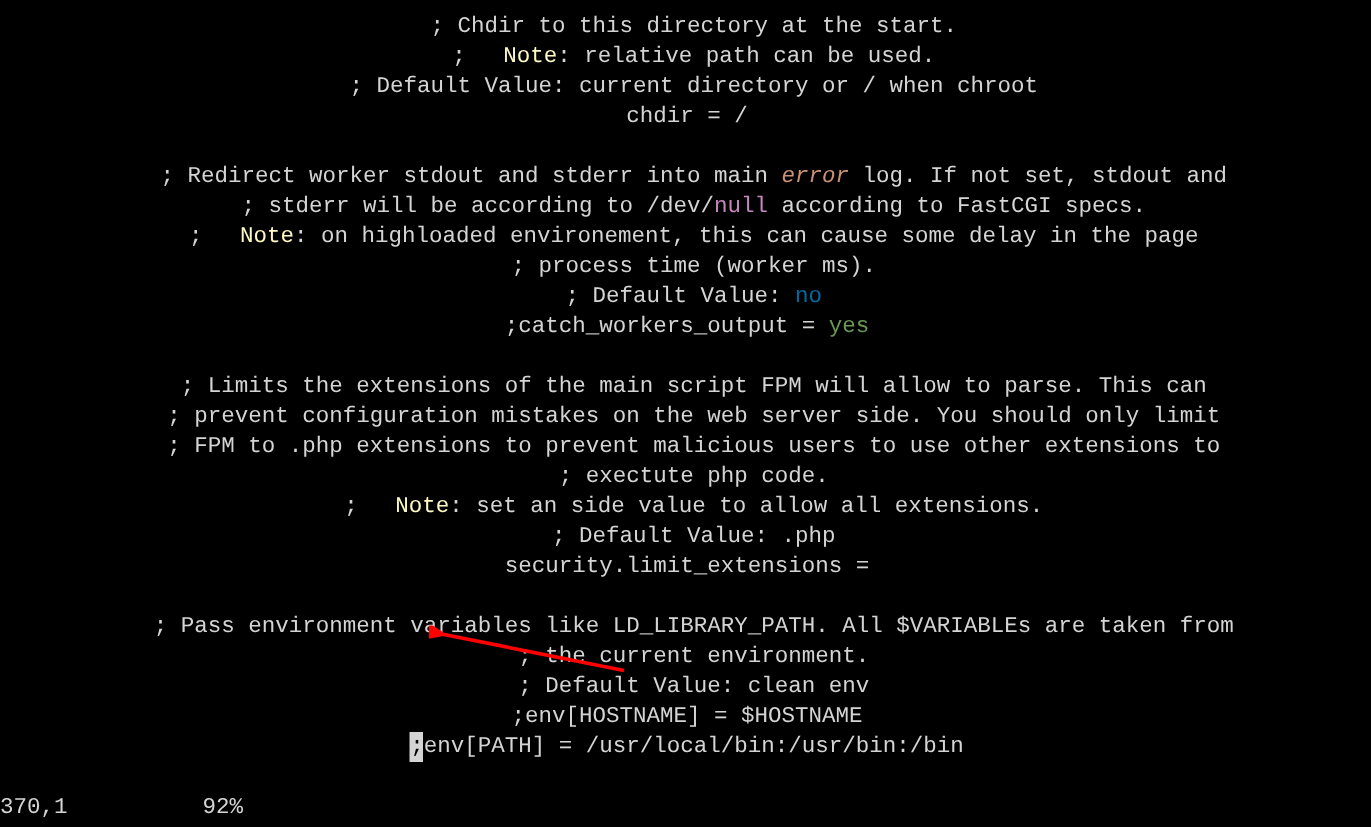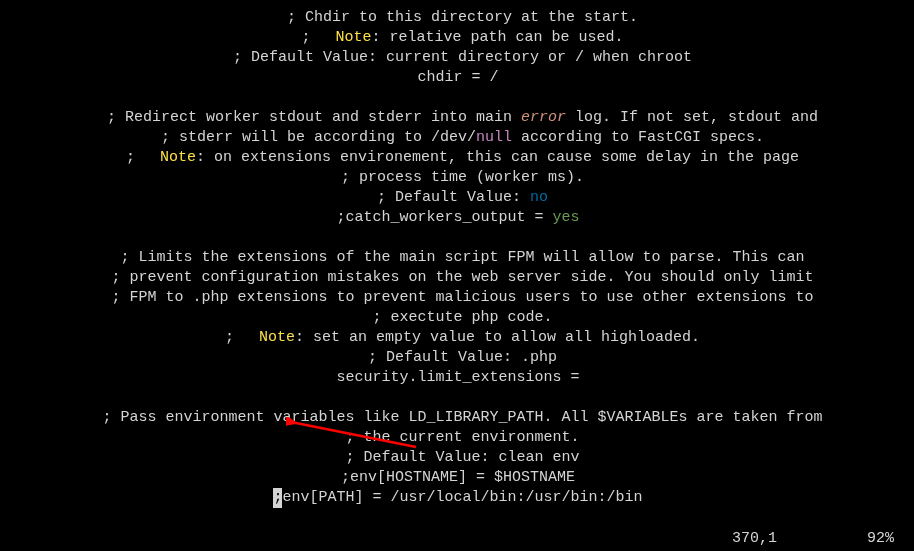--- a/index.html
+++ b/index.html
@@ -18,21 +18,21 @@
       height: 551px;
       overflow: hidden;
       position: relative;
     }
     .line {
       white-space: pre;
       height: 20px;
       text-align: center;
     }
     .note {
-      color: #fde047;
+      color: #fef9c3;
       margin-left: 16px;
     }
     .keyword-no {
       color: #0369a1;
     }
     .keyword-yes {
       color: #6a9955;
       margin-top: 16px;
     }
     .keyword-error {
@@ -41,21 +41,20 @@
     }
     .keyword-null {
       color: #c586c0;
     }
     .status-bar {
       position: absolute;
       bottom: 2px;
       left: 0;
       right: 0;
       display: flex;
-      justify-content: flex-end;
       padding-right: 20px;
       color: #d4d4d4;
     }
     .status-pos {
       margin-right: 90px;
     }
     .cursor-block {
       background: #d4d4d4;
       color: #000;
       display: inline-block;
@@ -71,30 +70,30 @@
 </head>
 <body>
 
 <div class="line"><span> ; Chdir to this directory at the start.</span></div>
 <div class="line"><span> ; </span><span class="note">Note</span><span>: relative path can be used.</span></div>
 <div class="line"><span> ; Default Value: current directory or / when chroot</span></div>
 <div class="line"><span>chdir = /</span></div>
 <div class="line"><span></span></div>
 <div class="line"><span> ; Redirect worker stdout and stderr into main </span><span class="keyword-error">error</span><span> log. If not set, stdout and</span></div>
 <div class="line"><span> ; stderr will be according to /dev/</span><span class="keyword-null">null</span><span> according to FastCGI specs.</span></div>
-<div class="line"><span> ; </span><span class="note">Note</span><span>: on extensions environement, this can cause some delay in the page</span></div>
+<div class="line"><span> ; </span><span class="note">Note</span><span>: on highloaded environement, this can cause some delay in the page</span></div>
 <div class="line"><span> ; process time (worker ms).</span></div>
 <div class="line"><span> ; Default Value: </span><span class="keyword-no">no</span></div>
 <div class="line"><span>;catch_workers_output = </span><span class="keyword-yes">yes</span></div>
 <div class="line"><span></span></div>
 <div class="line"><span> ; Limits the extensions of the main script FPM will allow to parse. This can</span></div>
 <div class="line"><span> ; prevent configuration mistakes on the web server side. You should only limit</span></div>
 <div class="line"><span> ; FPM to .php extensions to prevent malicious users to use other extensions to</span></div>
 <div class="line"><span> ; exectute php code.</span></div>
-<div class="line"><span> ; </span><span class="note">Note</span><span>: set an empty value to allow all highloaded.</span></div>
+<div class="line"><span> ; </span><span class="note">Note</span><span>: set an side value to allow all extensions.</span></div>
 <div class="line"><span> ; Default Value: .php</span></div>
 <div class="line"><span>security.limit_extensions =</span></div>
 <div class="line"><span></span></div>
 <div class="line"><span> ; Pass environment variables like LD_LIBRARY_PATH. All $VARIABLEs are taken from</span></div>
 <div class="line"><span> ; the current environment.</span></div>
 <div class="line"><span> ; Default Value: clean env</span></div>
 <div class="line"><span>;env[HOSTNAME] = $HOSTNAME</span></div>
 <div class="line"><span class="cursor-block">;</span><span>env[PATH] = /usr/local/bin:/usr/bin:/bin</span></div>
 
 <svg class="arrow" width="140" height="40">

